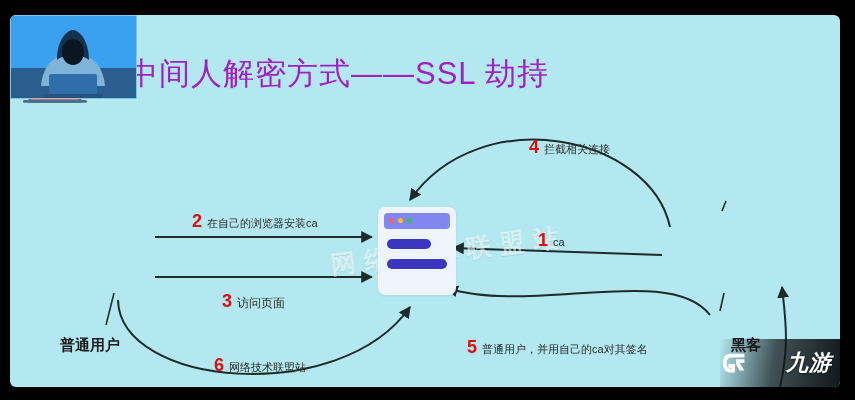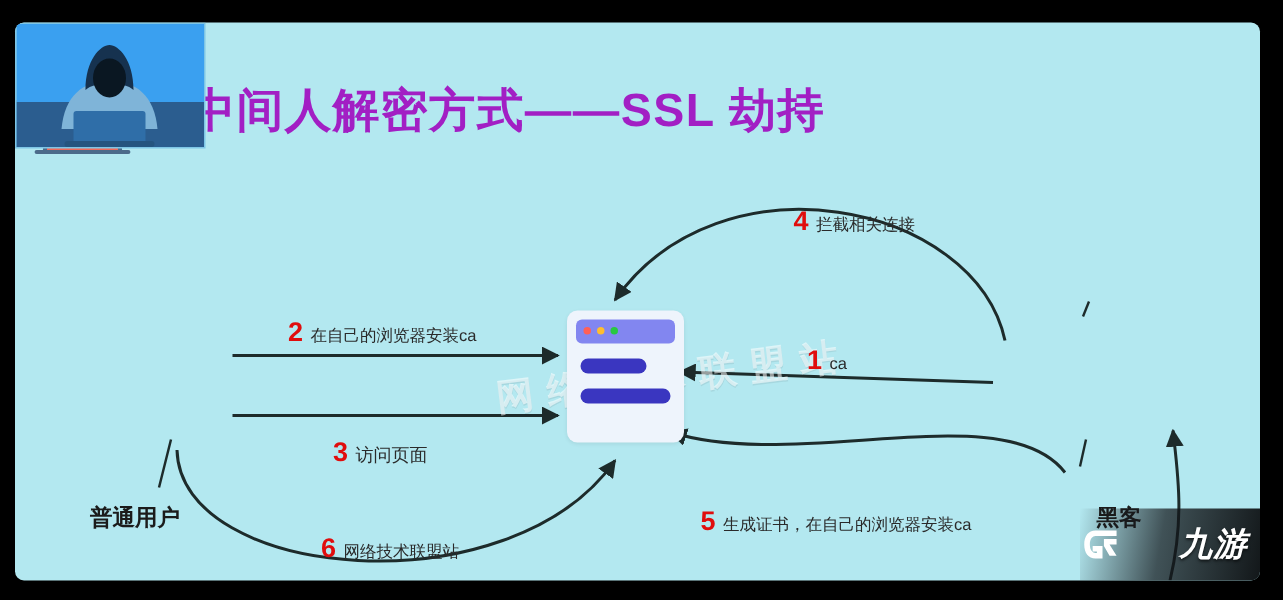--- a/index.html
+++ b/index.html
@@ -8,21 +8,21 @@
   #stage{position:relative;width:855px;height:400px;background:#000;overflow:hidden;}
 
   #canvas{
     position:absolute;left:10px;top:15px;width:830px;height:372px;
     background:#b3e8f0;border-radius:6px;overflow:hidden;
   }
 
   
   #title{
     position:absolute;left:0;top:38px;width:656px;text-align:center;
-    font-size:31px;font-weight:bold;color:#a21fc4;letter-spacing:1px;
+    font-size:31px;font-weight:normal;color:#a21fc4;letter-spacing:1px;
     white-space:nowrap;
   }
 
   
   #watermark{
     position:absolute;left:320px;top:218px;width:260px;
     font-size:25px;font-weight:bold;color:rgba(255,255,255,.55);
     letter-spacing:9px;white-space:nowrap;
     transform:rotate(-7deg);pointer-events:none;
     text-shadow:0 1px 0 rgba(0,0,0,.07);
@@ -193,21 +193,21 @@
       <span class="txt">访问页面</span>
     </div>
 
     <div class="step" id="step4">
       <span class="num">4</span>
       <span class="txt">拦截相关连接</span>
     </div>
 
     <div class="step" id="step5">
       <span class="num">5</span>
-      <span class="txt">生成证书，在自己的浏览器安装ca</span>
+      <span class="txt">普通用户，并用自己的ca对其签名</span>
     </div>
 
     <div class="step" id="step6">
       <span class="num">6</span>
       <span class="txt">网络技术联盟站</span>
     </div>
 
     <div id="jiuyou-logo">
       <svg id="jiuyou-mark" viewBox="0 0 32 32">
         <path d="M26,6 L11,6 C6,6 3,10 3,16 C3,22 6,26 11,26 L16,26 L16,17 L9,17 L9,21 L12,21 L12,22 L11,22 C9,22 7,20 7,16 C7,12 9,10 11,10 L26,10 Z" fill="#ffffff"></path>

